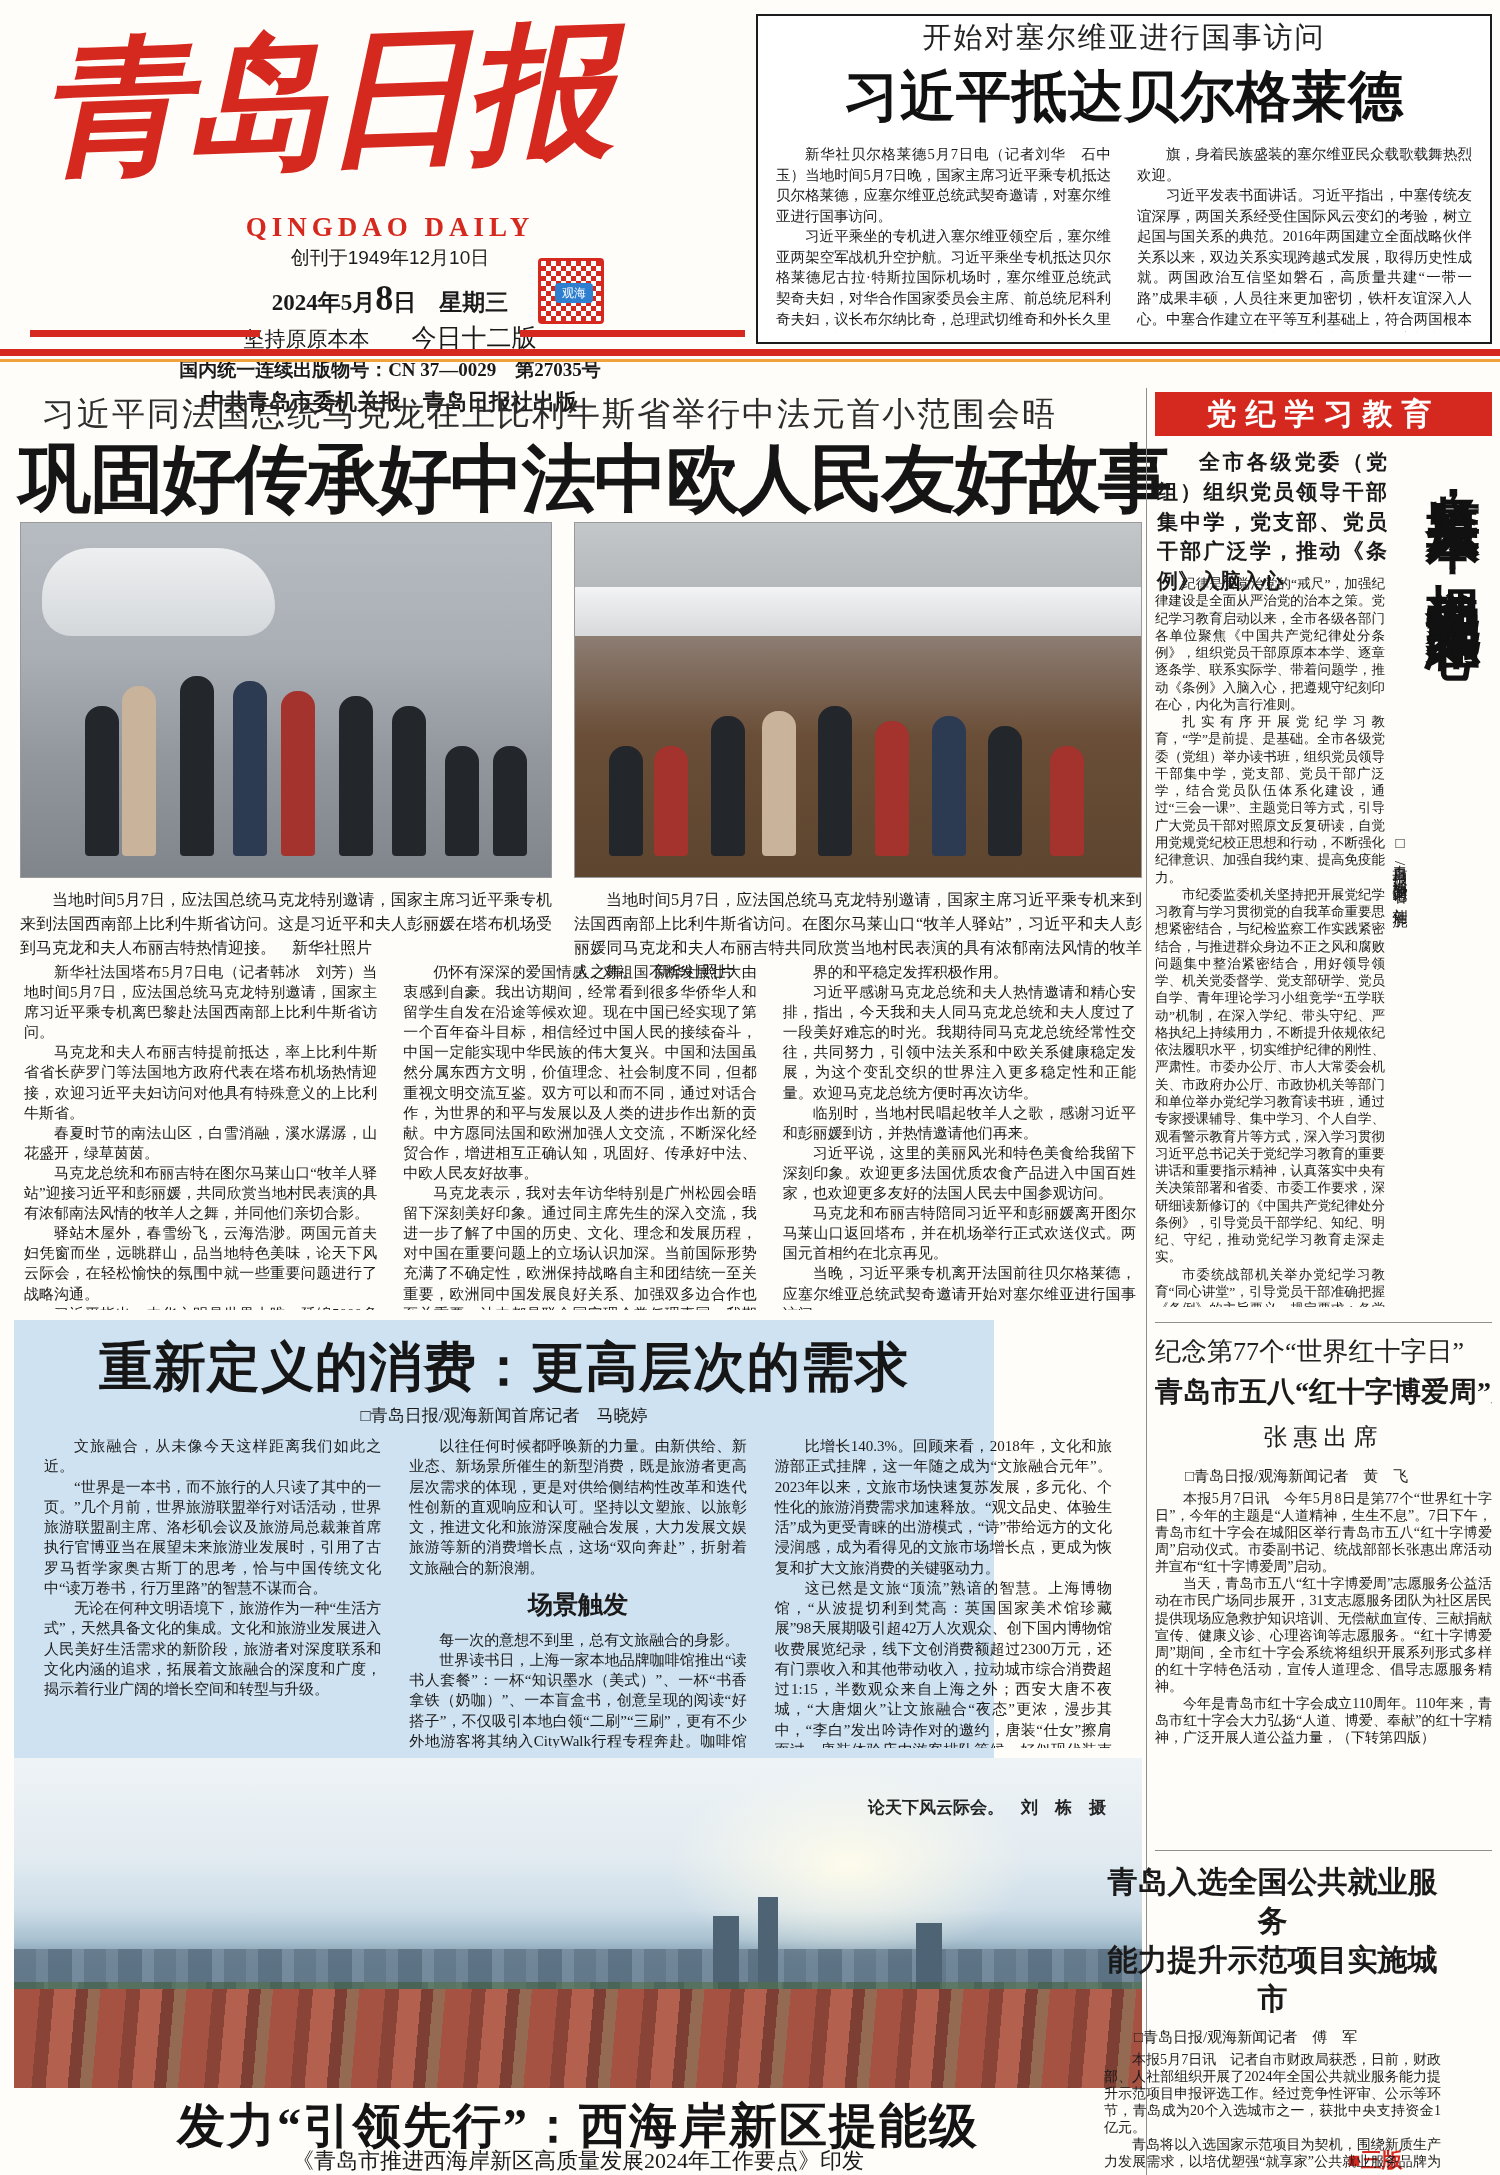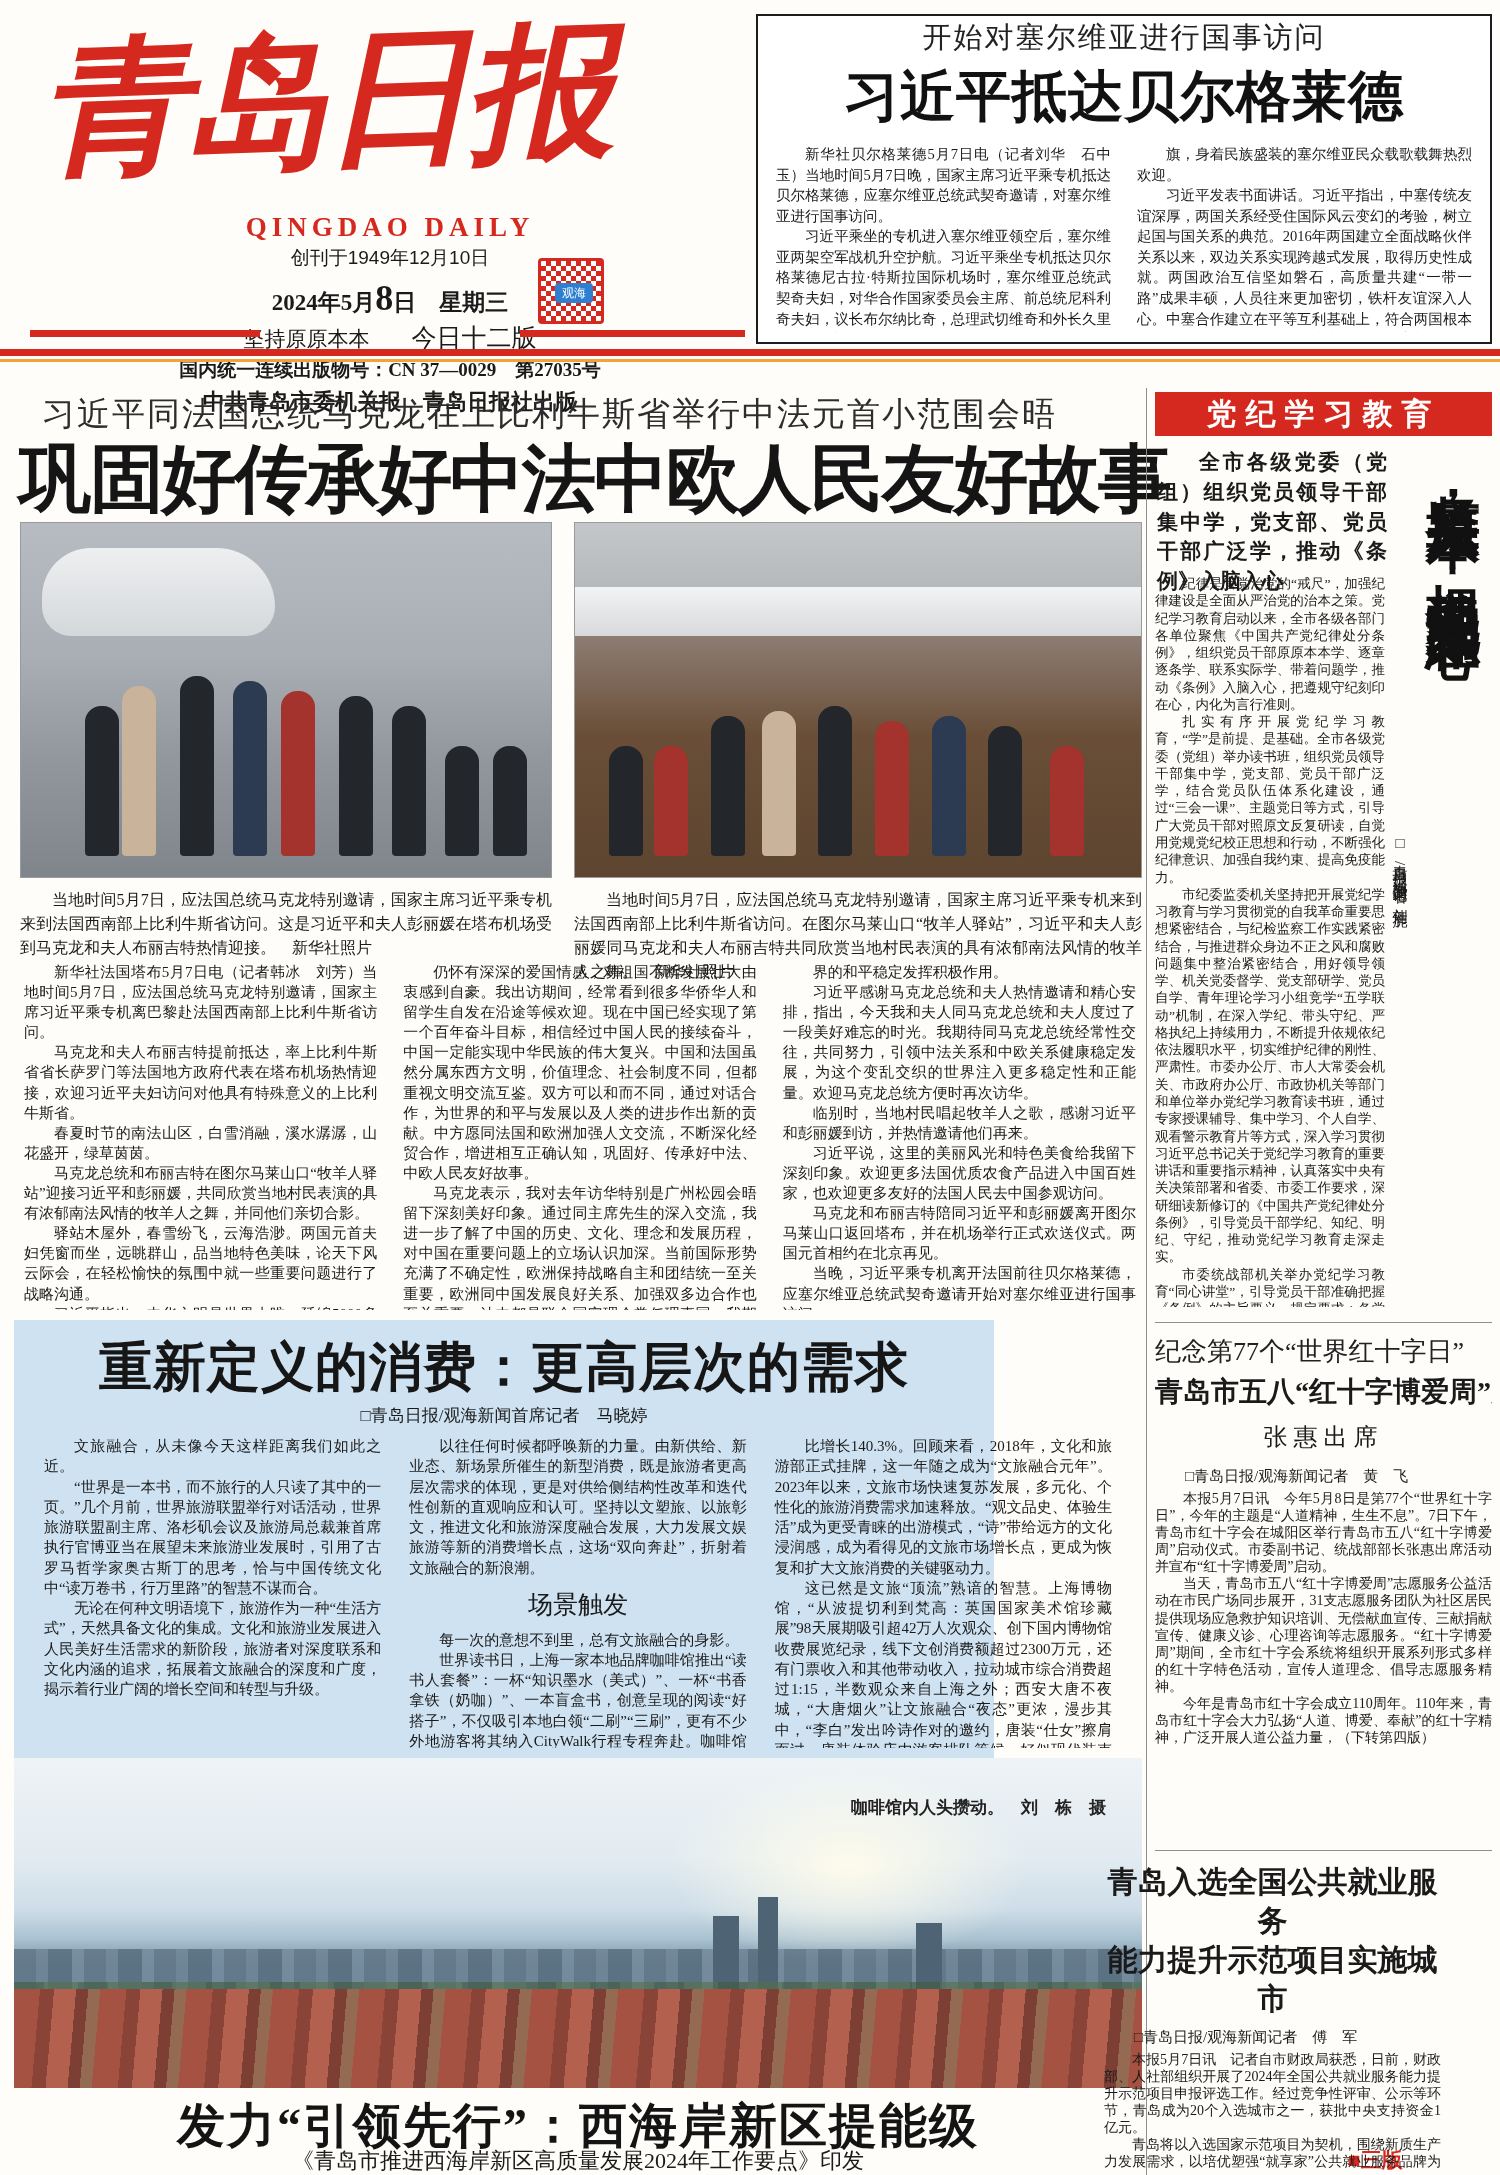--- a/index.html
+++ b/index.html
@@ -108,21 +108,21 @@
   .cons-col p { text-indent:2em; text-align:justify; }
   .feature-box { border-top:5px dashed #d5281e; background:#fbf1e0; padding:8px 10px 10px 10px; margin-bottom:10px; }
   .fb-title { text-align:center; color:#d5281e; font-size:36px; font-weight:bold; letter-spacing:2px;
     border-bottom:2px solid #d5281e; padding-bottom:4px; }
   .fb-row { display:flex; align-items:center; justify-content:center; gap:10px; margin-top:8px; }
   .fb-icon { width:34px; height:20px; border-radius:50% 50% 45% 45%;
     background:linear-gradient(160deg,#e8dcc8,#b5a488); box-shadow:inset 0 -3px 0 #8d7b5e; }
   .fb-topic { font-size:29px; letter-spacing:4px; color:#2a2a2a; }
   .fb-badge { width:28px; height:28px; border-radius:50%; background:#d5281e; color:#fff;
     font-size:19px; line-height:28px; text-align:center; }
-  .subhead { text-indent:0 !important; text-align:center !important; font-size:25px; font-weight:normal; margin:10px 0 8px 0; }
+  .subhead { text-indent:0 !important; text-align:center !important; font-size:25px; font-weight:bold; margin:10px 0 8px 0; }
 
   
   .aerial { left:14px; top:1758px; width:1128px; height:330px; overflow:hidden;
     background:linear-gradient(180deg,#eef3f6 0%,#e2ebf1 30%,#cdddE8 46%,#a9c1d0 55%,#86a2b4 60%,#7796a9 64%); }
   .sun { position:absolute; left:58%; top:2%; width:360px; height:200px; border-radius:50%;
     background:radial-gradient(closest-side,rgba(255,252,235,.95),rgba(255,252,235,0)); }
   .skyline { position:absolute; left:0; bottom:28%; width:100%; height:14%;
     background:repeating-linear-gradient(90deg,#5d7283 0 22px,#6c8192 22px 34px,#54697a 34px 58px,#73889a 58px 70px); opacity:.8; }
   .tower { position:absolute; bottom:30%; width:26px; background:#4e6374; }
   .oldtown { position:absolute; left:0; bottom:0; width:100%; height:30%;
@@ -300,21 +300,21 @@
 </div>
 
 <div class="abs aerial">
   <div class="sun"></div>
   <div class="skyline"></div>
   <div class="tower" style="left:62%; height:22%;"></div>
   <div class="tower" style="left:66%; height:28%; width:20px;"></div>
   <div class="tower" style="left:80%; height:20%;"></div>
   <div class="trees"></div>
   <div class="oldtown"></div>
-  <div class="aerial-cap">咖啡馆内人头攒动。　刘　栋　摄</div>
+  <div class="aerial-cap">论天下风云际会。　刘　栋　摄</div>
 </div>
 
 <div class="abs bottom-headline">发力“引领先行”：西海岸新区提能级</div>
 <div class="abs bottom-sub">《青岛市推进西海岸新区高质量发展2024年工作要点》印发</div>
 <div class="abs page-marker">■三版</div>
 
 <div class="abs rail-sep sep1"></div>
 <div class="abs rc">
   <div class="rc-kicker">纪念第77个“世界红十字日”</div>
   <div class="rc-headline">青岛市五八“红十字博爱周”启动</div>

